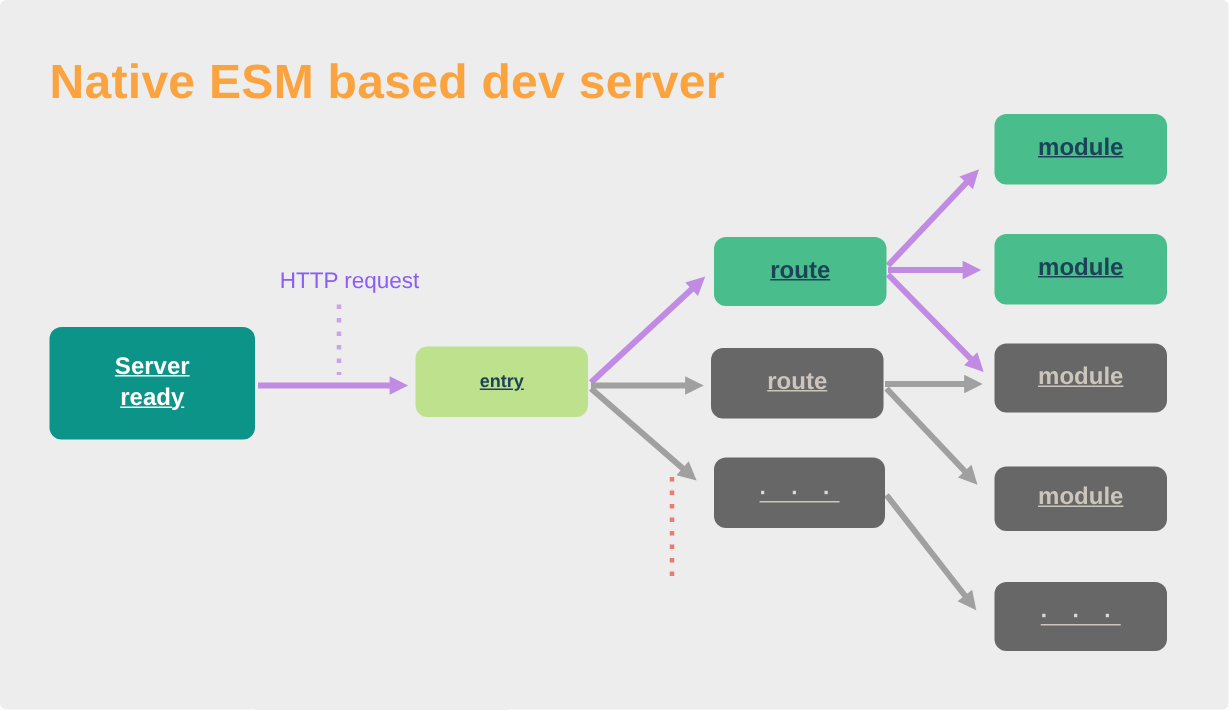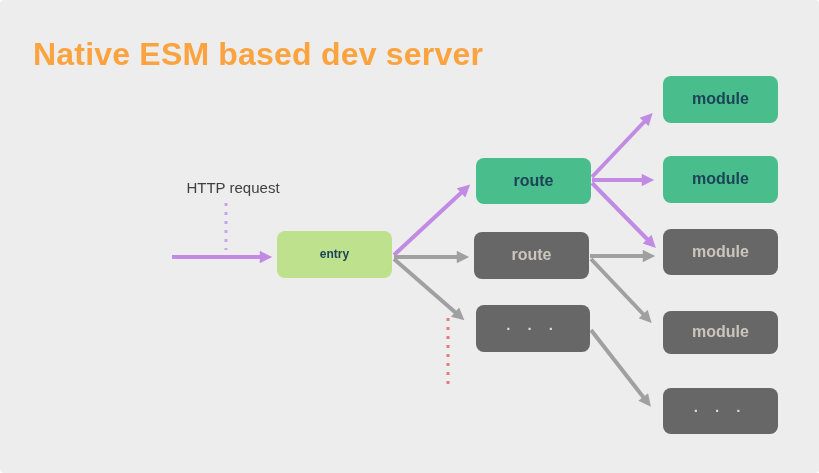--- a/index.html
+++ b/index.html
@@ -1,27 +1,27 @@
 <!DOCTYPE html>
 <html><head>
 <meta charset="utf-8">
 <style>
   html,body{margin:0;padding:0;background:#ffffff;font-family:"Liberation Sans","DejaVu Sans",sans-serif;}
   .stage{position:relative;width:819px;height:473px;background:#ededed;border-radius:4px;overflow:hidden;}
   .title{position:absolute;left:33px;top:36px;font-size:32px;font-weight:600;color:#fba33f;letter-spacing:.2px;}
   .arrow-layer{position:absolute;left:0;top:0;width:819px;height:473px;pointer-events:none;}
   .node{position:absolute;display:flex;align-items:center;justify-content:center;
-        border-radius:8px;font-weight:bold;font-size:16px;text-align:center;line-height:1.3;}
+        border-radius:8px;font-weight:bold;font-size:16px;text-align:center;line-height:1.3;text-decoration:underline;}
   .node.teal{background:#0d9488;color:#ffffff;}
   .node.lightgreen{background:#bde18c;color:#1c4358;font-size:12px;}
   .node.green{background:#49bd8b;color:#1c4358;}
   .node.gray{background:#676767;color:#cbc5bc;}
   .node .dots{letter-spacing:6px;color:#ded9d3;font-size:15px;}
   .ann{position:absolute;font-size:15px;}
-  .ann-http{left:167px;top:179px;width:132px;text-align:center;color:#404040;font-weight:500;}
+  .ann-http{left:167px;top:179px;width:132px;text-align:center;color:#8b5cf6;font-weight:500;}
   .ann-dyn{left:396px;top:391px;color:#e96a60;line-height:19px;font-weight:500;}
   
   .n-server{left:33px;top:218px;width:137px;height:75px;}
   .n-entry{left:277px;top:231px;width:115px;height:47px;}
   .n-route-a{left:476px;top:158px;width:115px;height:46px;}
   .n-route-b{left:474px;top:232px;width:115px;height:47px;}
   .n-route-more{left:476px;top:305px;width:114px;height:47px;}
   .n-mod-a1{left:663px;top:76px;width:115px;height:47px;}
   .n-mod-a2{left:663px;top:156px;width:115px;height:47px;}
   .n-mod-shared{left:663px;top:229px;width:115px;height:46px;}
@@ -56,20 +56,23 @@
     <line x1="591" y1="259" x2="644" y2="315" stroke="#a0a0a0" stroke-width="4" marker-end="url(#ah-gray)"></line>
     <line x1="591" y1="330" x2="644" y2="398" stroke="#a0a0a0" stroke-width="4" marker-end="url(#ah-gray)"></line>
 
     <line x1="226" y1="203" x2="226" y2="250" stroke="#c9a3ec" stroke-width="3" stroke-dasharray="3 6"></line>
     <line x1="448" y1="318" x2="448" y2="386" stroke="#ea7b72" stroke-width="3" stroke-dasharray="3 6"></line>
   </svg>
 
   <div class="ann ann-http">HTTP request</div>
 
 
+  <div class="node teal n-server">
+    <span style="width:80px;">Server ready</span>
+  </div>
 
   <div class="node lightgreen n-entry">
     <span>entry</span>
   </div>
 
   <div class="node green n-route-a">
     <span>route</span>
   </div>
 
   <div class="node gray n-route-b">

